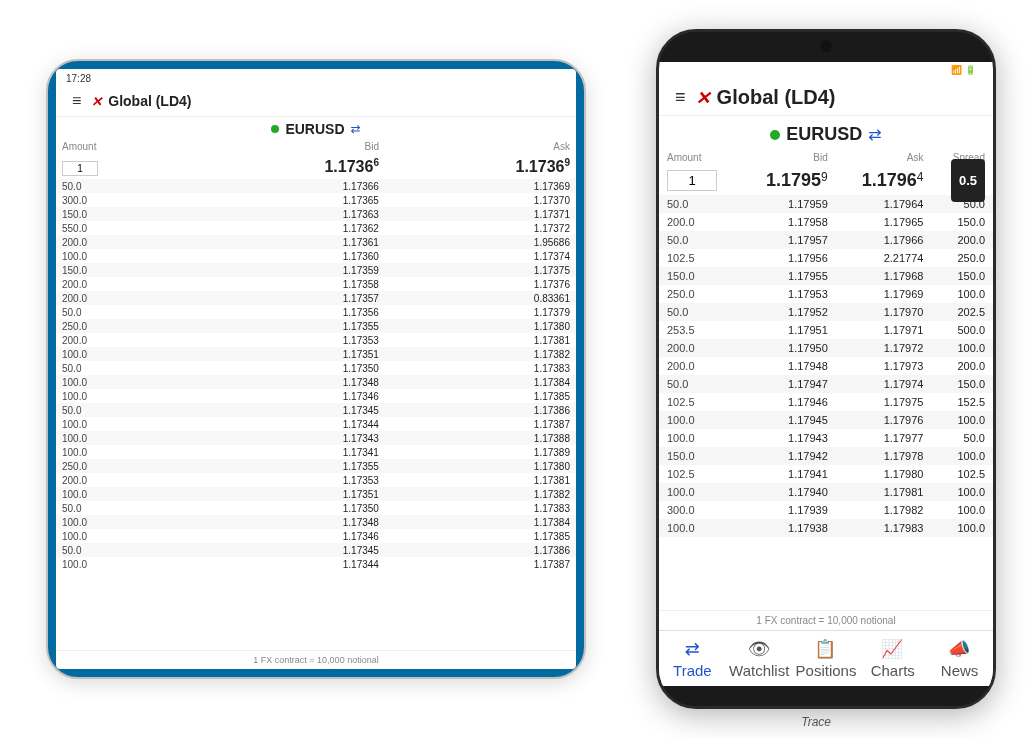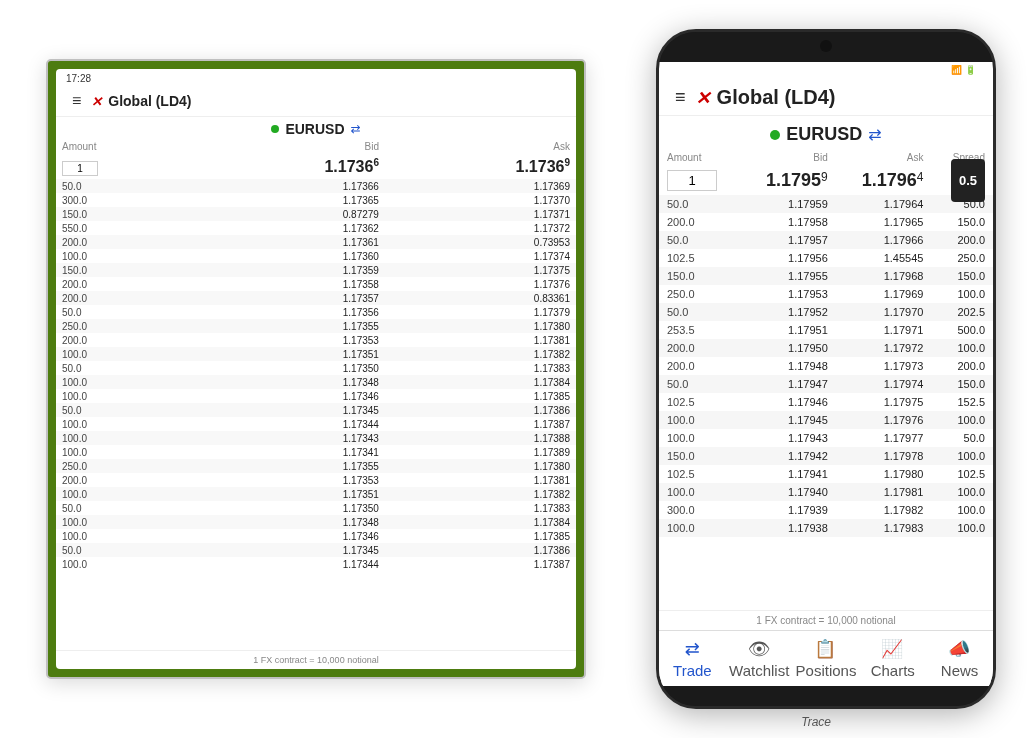--- a/index.html
+++ b/index.html
@@ -23,22 +23,22 @@
       justify-content: center;
     }
 
     
     .tablet {
       position: absolute;
       left: 30px;
       top: 40px;
       width: 540px;
       height: 620px;
-      background: #4d7c0f;
-      border-radius: 5px;
+      background: #0369a1;
+      border-radius: 32px;
       border: 2px solid #c0c0c0;
       box-shadow: 0 4px 20px rgba(0,0,0,0.15);
       overflow: hidden;
       display: flex;
       flex-direction: column;
     }
 
     .tablet-screen {
       background: #ffffff;
       margin: 8px;
@@ -464,32 +464,32 @@
       <td>1.17366</td>
       <td>1.17369</td>
     </tr>
               <tr>
       <td>300.0</td>
       <td>1.17365</td>
       <td>1.17370</td>
     </tr>
               <tr style="background: rgb(248, 248, 248);">
       <td>150.0</td>
-      <td>0.87279</td>
+      <td>1.17363</td>
       <td>1.17371</td>
     </tr>
               <tr>
       <td>550.0</td>
       <td>1.17362</td>
       <td>1.17372</td>
     </tr>
               <tr style="background: rgb(248, 248, 248);">
       <td>200.0</td>
       <td>1.17361</td>
-      <td>0.73953</td>
+      <td>1.95686</td>
     </tr>
               <tr>
       <td>100.0</td>
       <td>1.17360</td>
       <td>1.17374</td>
     </tr>
               <tr style="background: rgb(248, 248, 248);">
       <td>150.0</td>
       <td>1.17359</td>
       <td>1.17375</td>
@@ -670,21 +670,21 @@
     </tr>
               <tr>
       <td>50.0</td>
       <td>1.17957</td>
       <td>1.17966</td>
       <td>200.0</td>
     </tr>
               <tr>
       <td>102.5</td>
       <td>1.17956</td>
-      <td>1.45545</td>
+      <td>2.21774</td>
       <td>250.0</td>
     </tr>
               <tr>
       <td>150.0</td>
       <td>1.17955</td>
       <td>1.17968</td>
       <td>150.0</td>
     </tr>
               <tr>
       <td>250.0</td>

